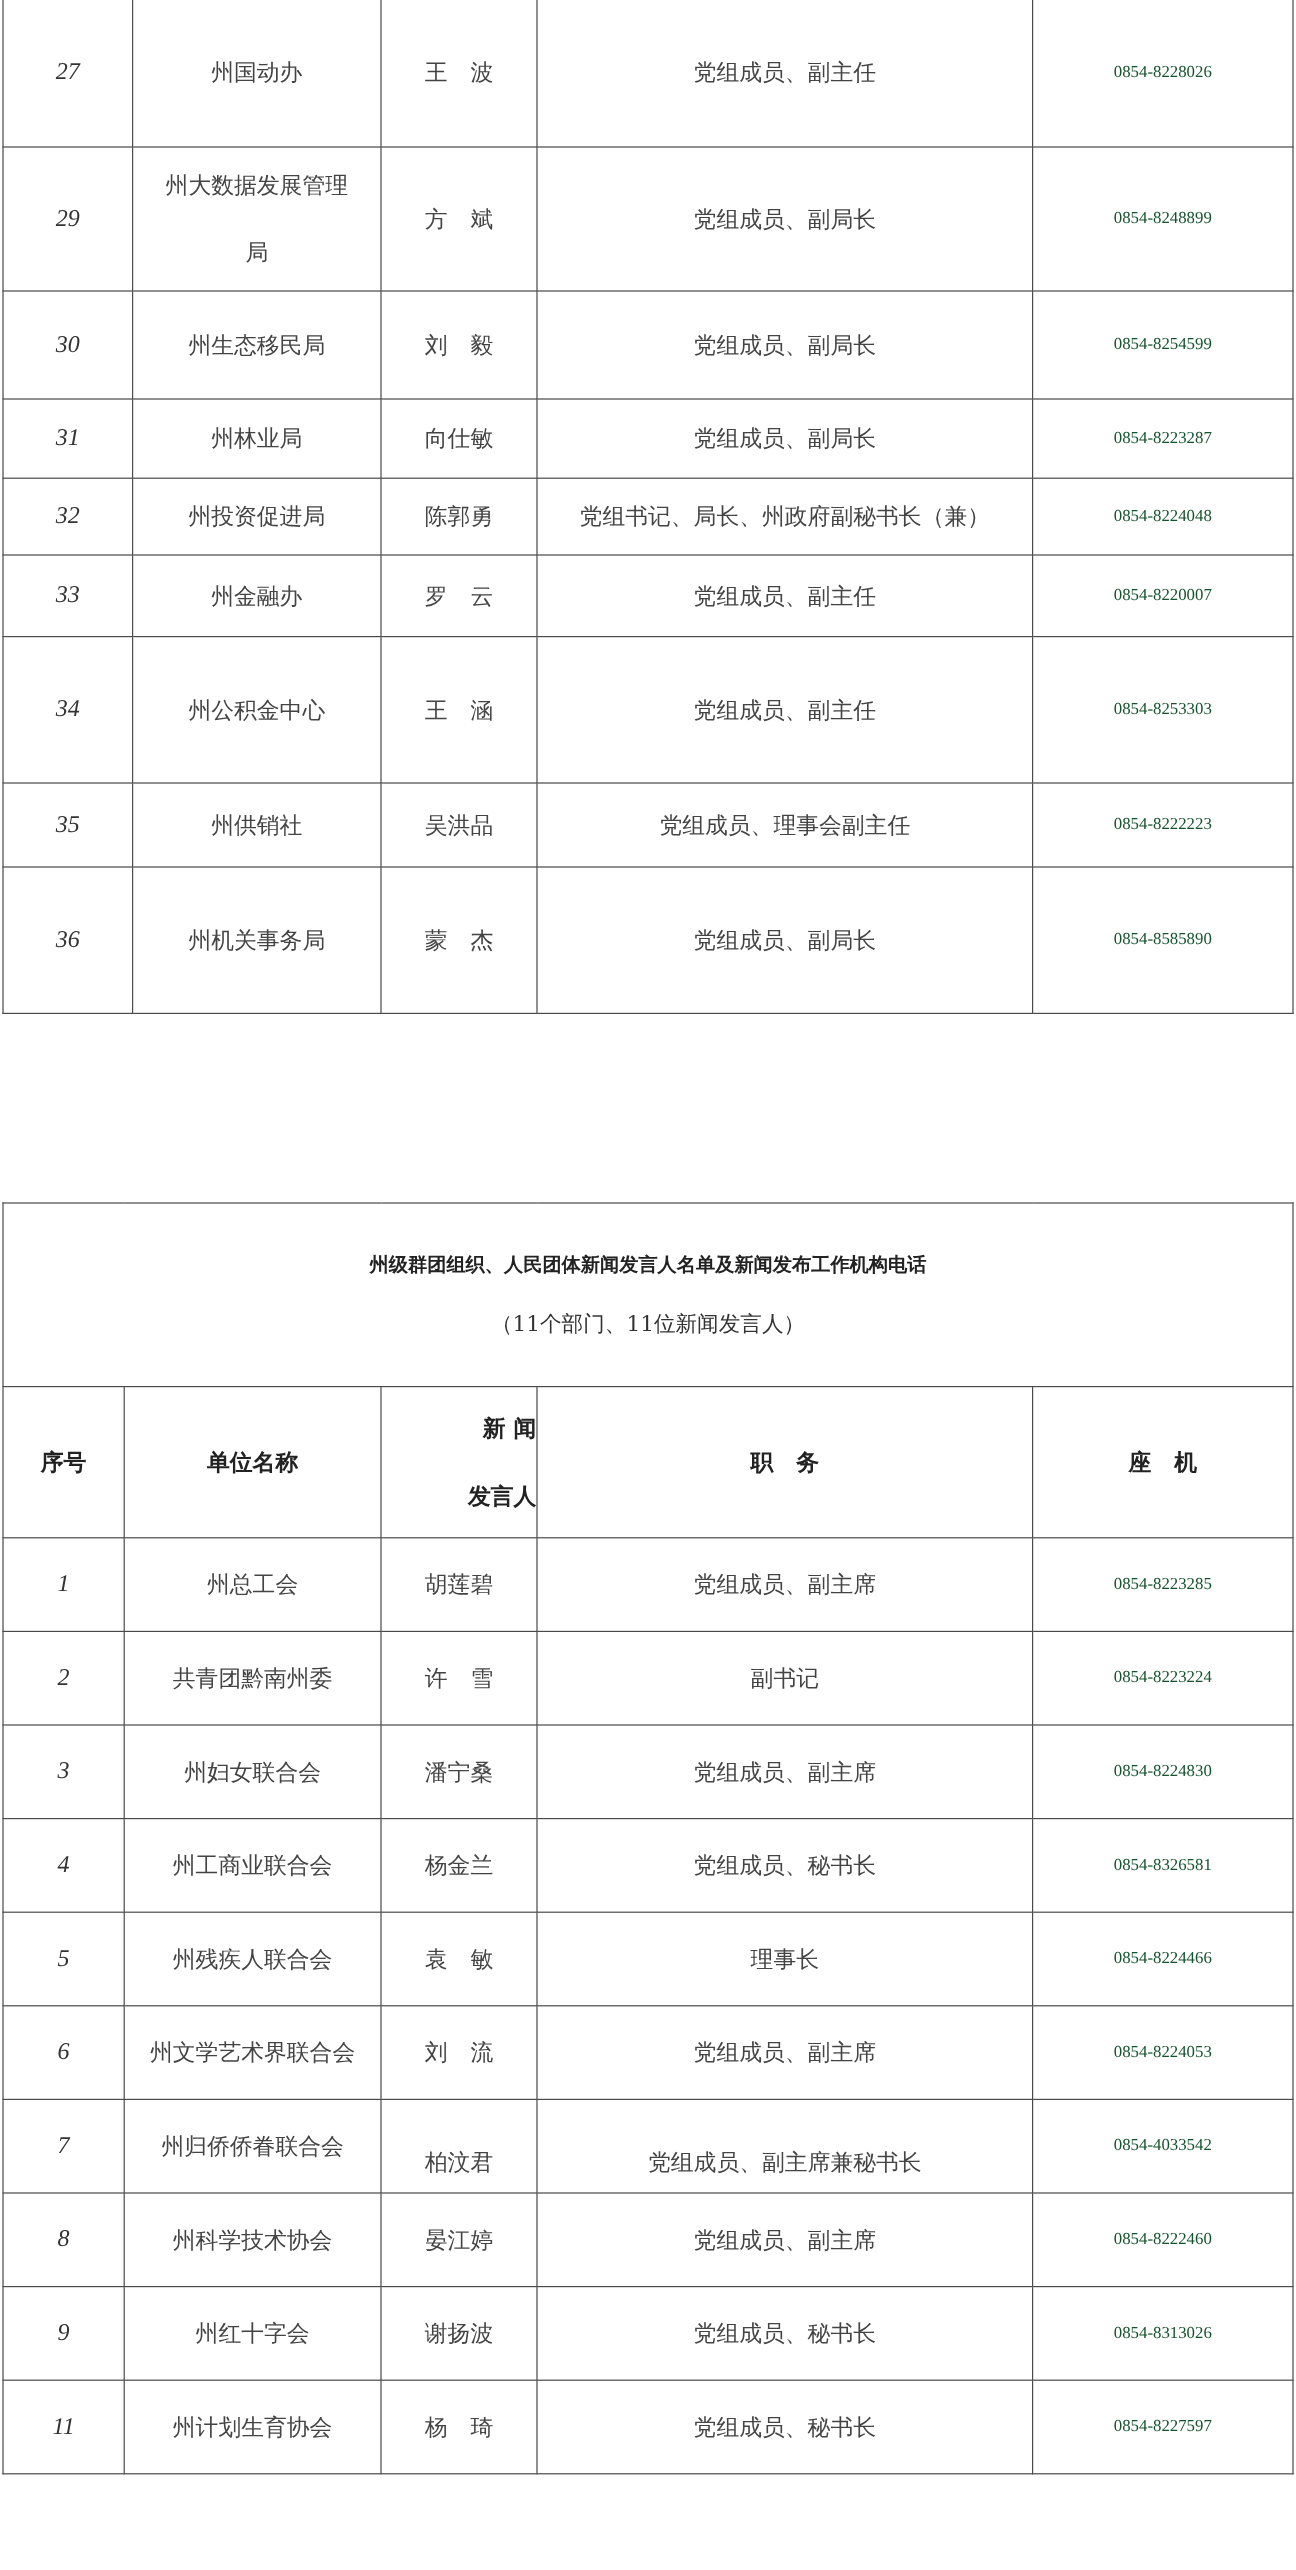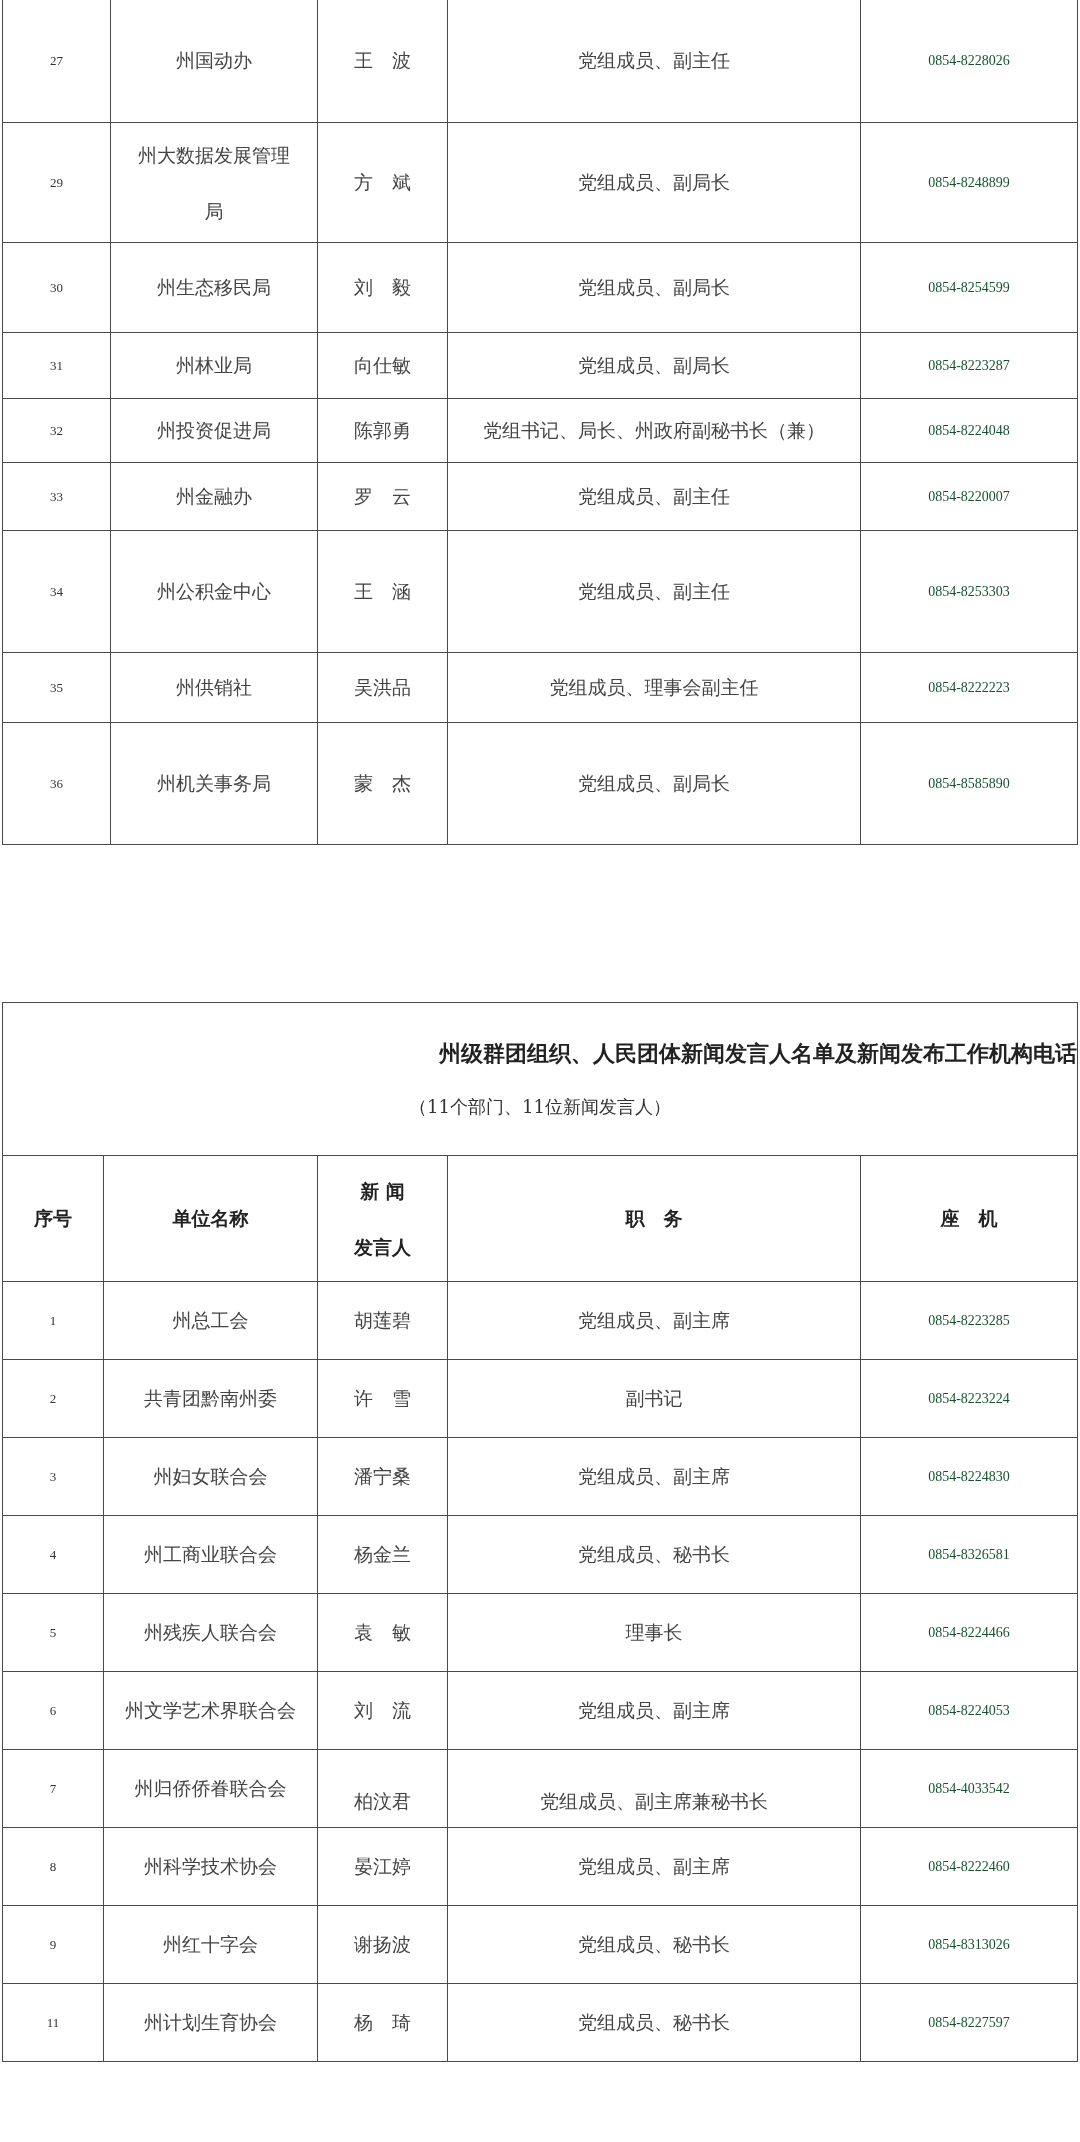--- a/index.html
+++ b/index.html
@@ -3,27 +3,27 @@
 <meta charset="utf-8">
 <style>
   html, body { margin:0; padding:0; background:#ffffff; }
   body { width:1080px; height:2142px; position:relative; overflow:hidden;
          font-family:"DejaVu Serif","Liberation Serif",serif; color:#3a3a3a; }
   table { border-collapse:collapse; position:absolute; left:2px; width:1075px; table-layout:fixed; }
   td, th { border:1.5px solid #4a4a4a; text-align:center; vertical-align:middle; padding:0;
            font-weight:normal; font-size:19px; color:#444; }
   #t1 { top:-2px; }
   #t2 { top:1002px; }
-  .num { font-family:"Liberation Serif","DejaVu Serif",serif; font-size:13px; color:#333; }
+  .num { font-family:"Liberation Serif","DejaVu Serif",serif; font-size:20px; color:#333;font-style:italic; }
   .phone { font-family:"Liberation Serif","DejaVu Serif",serif; font-size:14px; color:#14532d; }
   .title-cell { height:152px; }
-  .title-main { font-family:"DejaVu Sans","Liberation Sans",sans-serif; font-weight:bold; font-size:22px; color:#222; margin-bottom:26px;text-align:right; }
+  .title-main { font-family:"DejaVu Sans","Liberation Sans",sans-serif; font-weight:bold; font-size:16px; color:#222; margin-bottom:26px; }
   .title-sub { font-size:18px; color:#333; }
   .hdr { font-family:"DejaVu Sans","Liberation Sans",sans-serif; font-weight:bold; font-size:19px; color:#222; }
-  .hdr-2line { line-height:56px; }
+  .hdr-2line { line-height:56px;text-align:right; }
   .wrap2 { line-height:56px; }
   .low { padding-top:26px; }
 </style>
 </head>
 <body>
 
 <table id="t1">
   <colgroup>
     <col style="width:108px">
       <col style="width:207px">

